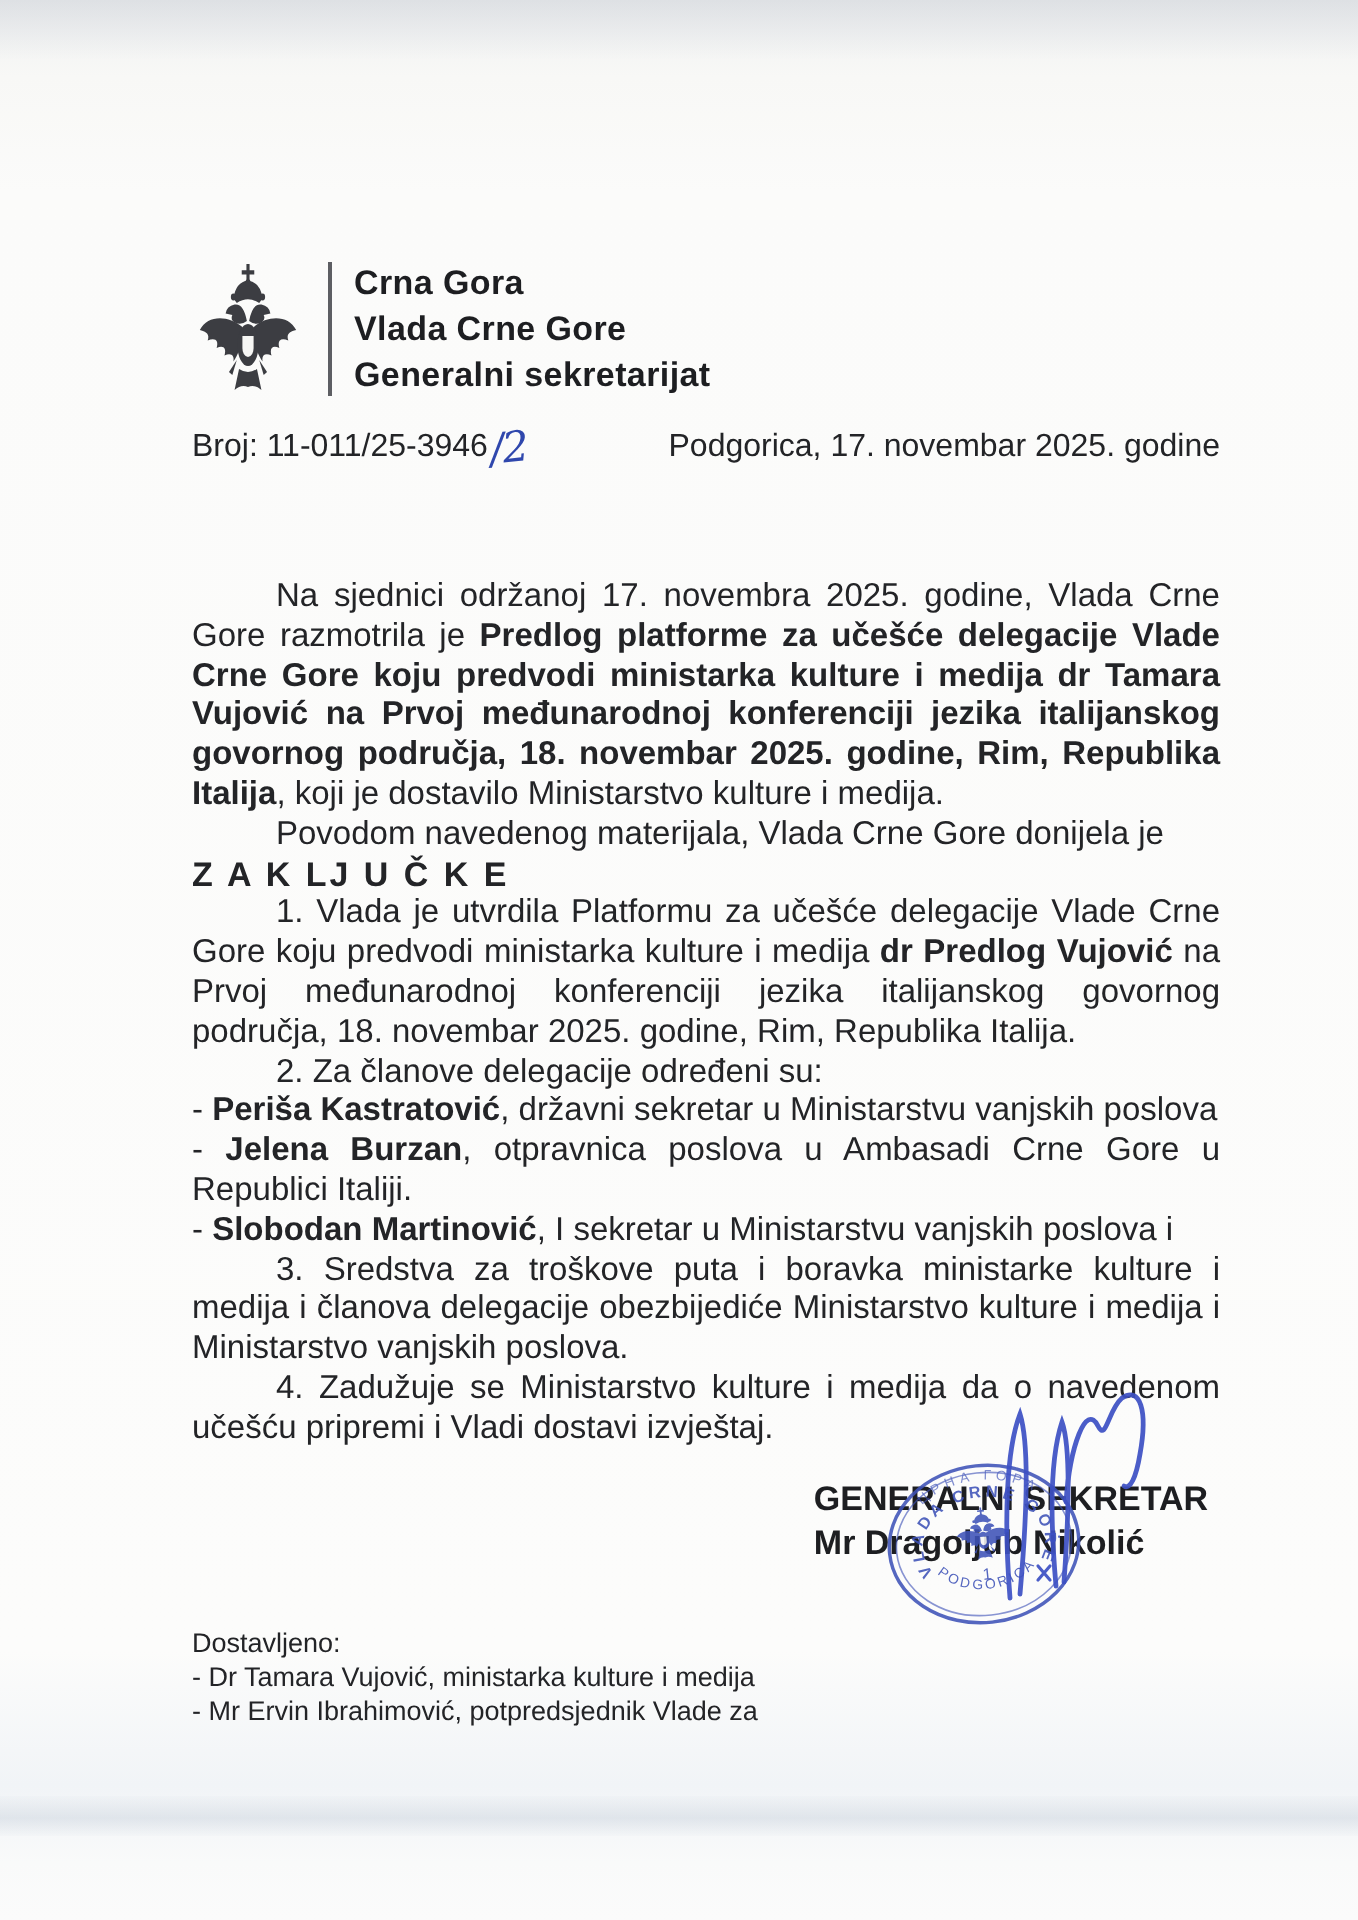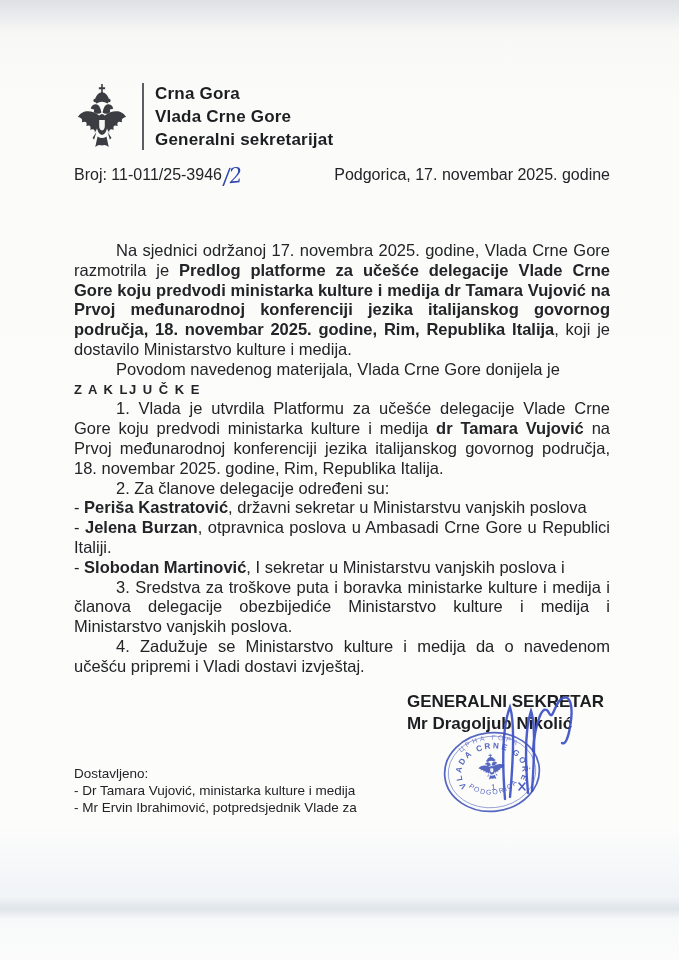--- a/index.html
+++ b/index.html
@@ -6,38 +6,38 @@
   .page {
     position:relative; width:679px; height:960px; margin:0 auto; overflow:hidden;
     background:linear-gradient(180deg,#eef0f2 0%,#f8f8f6 4%,#fbfbfa 10%,#fcfcfb 86%,#f1f4f7 93%,#f9fafa 97%,#fbfbfb 100%);
     font-family:"Liberation Sans","DejaVu Sans",sans-serif;
     color:#232427;
   }
   .scan-band-top { position:absolute; left:0; top:0; width:100%; height:30px;
     background:linear-gradient(180deg,rgba(180,185,192,.28),rgba(180,185,192,0)); }
   .scan-band-bottom { position:absolute; left:0; top:898px; width:100%; height:20px;
     background:linear-gradient(180deg,rgba(190,200,212,.05),rgba(185,196,210,.35) 55%,rgba(190,200,212,.05)); }
-  .content { position:relative; padding:82px 69px 0 74px; }
+  .content { position:relative; padding:82px 69px 0 96px;margin-top:48px; }
 
   
   .brand-row { display:flex; align-items:flex-start; }
   .eagle { width:56px; height:66px; flex:none; margin-top:2px; }
   .brand-divider { width:2px; background:#5d5e63; height:67px; margin:1px 11px 0 12px; flex:none; }
   .brand-lines { font-weight:bold; font-size:17px; line-height:23px; letter-spacing:.2px; padding-top:0; color:#1d1e21; }
 
   .meta-row { display:flex; align-items:baseline; margin-top:13px; font-size:16px; }
   .hand { display:inline-block; color:#2f47ad; font-family:"DejaVu Serif",serif; font-style:italic;
           font-size:21px; transform:rotate(-6deg); margin-left:1px; vertical-align:-3px; letter-spacing:-1px; }
   .place-date { margin-left:auto; }
 
   
   .bodytext { margin-top:53px; font-size:16.5px; line-height:19.8px; }
   .bodytext p { margin:0; text-align:justify; }
   .ind { text-indent:42px; }
-  .heading { text-align:center; font-weight:bold; font-size:13px; letter-spacing:1.5px; margin:7px 0 15px; text-indent:0 !important; }
+  .heading { text-align:center; font-weight:bold; font-size:17px; letter-spacing:1.5px; margin:7px 0 15px; text-indent:0 !important; }
 
   .sign { margin:14px 6px 0 auto; width:max-content; font-weight:bold; font-size:17px; line-height:22px; color:#1d1e21; }
 
   .dostavljeno { margin-top:30px; font-size:13.5px; line-height:17px; max-width:345px; }
   .dostavljeno .label { font-weight:normal; }
   .dostavljeno .cont { padding-left:7px; }
 
   
   .stamp { position:absolute; left:441px; top:729px; width:102px; height:86px; }
   .sig-scribble { position:absolute; left:491px; top:689px; width:96px; height:116px; }
@@ -88,21 +88,21 @@
       <div>
         <span>Broj: 11-011/25-3946</span><span class="hand">/2</span>
       </div>
       <div class="place-date">Podgorica, 17. novembar 2025. godine</div>
     </div>
 
     <div class="bodytext">
       <p class="ind"><span>Na sjednici održanoj 17. novembra 2025. godine, Vlada Crne Gore razmotrila je </span><b>Predlog platforme za učešće delegacije Vlade Crne Gore koju predvodi ministarka kulture i medija dr Tamara Vujović na Prvoj međunarodnoj konferenciji jezika italijanskog govornog područja, 18. novembar 2025. godine, Rim, Republika Italija</b><span>, koji je dostavilo Ministarstvo kulture i medija.</span></p>
       <p class="ind">Povodom navedenog materijala, Vlada Crne Gore donijela je</p>
       <p class="heading">Z A K LJ U Č K E</p>
-      <p class="ind"><span>1. Vlada je utvrdila Platformu za učešće delegacije Vlade Crne Gore koju predvodi ministarka kulture i medija </span><b>dr Tamara Vujović</b><span> na Prvoj međunarodnoj konferenciji jezika italijanskog govornog područja, 18. novembar 2025. godine, Rim, Republika Italija.</span></p>
+      <p class="ind"><span>1. Vlada je utvrdila Platformu za učešće delegacije Vlade Crne Gore koju predvodi ministarka kulture i medija </span><b>dr Predlog Vujović</b><span> na Prvoj međunarodnoj konferenciji jezika italijanskog govornog područja, 18. novembar 2025. godine, Rim, Republika Italija.</span></p>
       <p class="ind">2. Za članove delegacije određeni su:</p>
       <p><span>- </span><b>Periša Kastratović</b><span>, državni sekretar u Ministarstvu vanjskih poslova</span></p>
       <p><span>- </span><b>Jelena Burzan</b><span>, otpravnica poslova u Ambasadi Crne Gore u Republici Italiji.</span></p>
       <p><span>- </span><b>Slobodan Martinović</b><span>, I sekretar u Ministarstvu vanjskih poslova i</span></p>
       <p class="ind">3. Sredstva za troškove puta i boravka ministarke kulture i medija i članova delegacije obezbijediće Ministarstvo kulture i medija i Ministarstvo vanjskih poslova.</p>
       <p class="ind">4. Zadužuje se Ministarstvo kulture i medija da o navedenom učešću pripremi i Vladi dostavi izvještaj.</p>
     </div>
 
     <div class="sign">
       <div>GENERALNI SEKRETAR</div>

